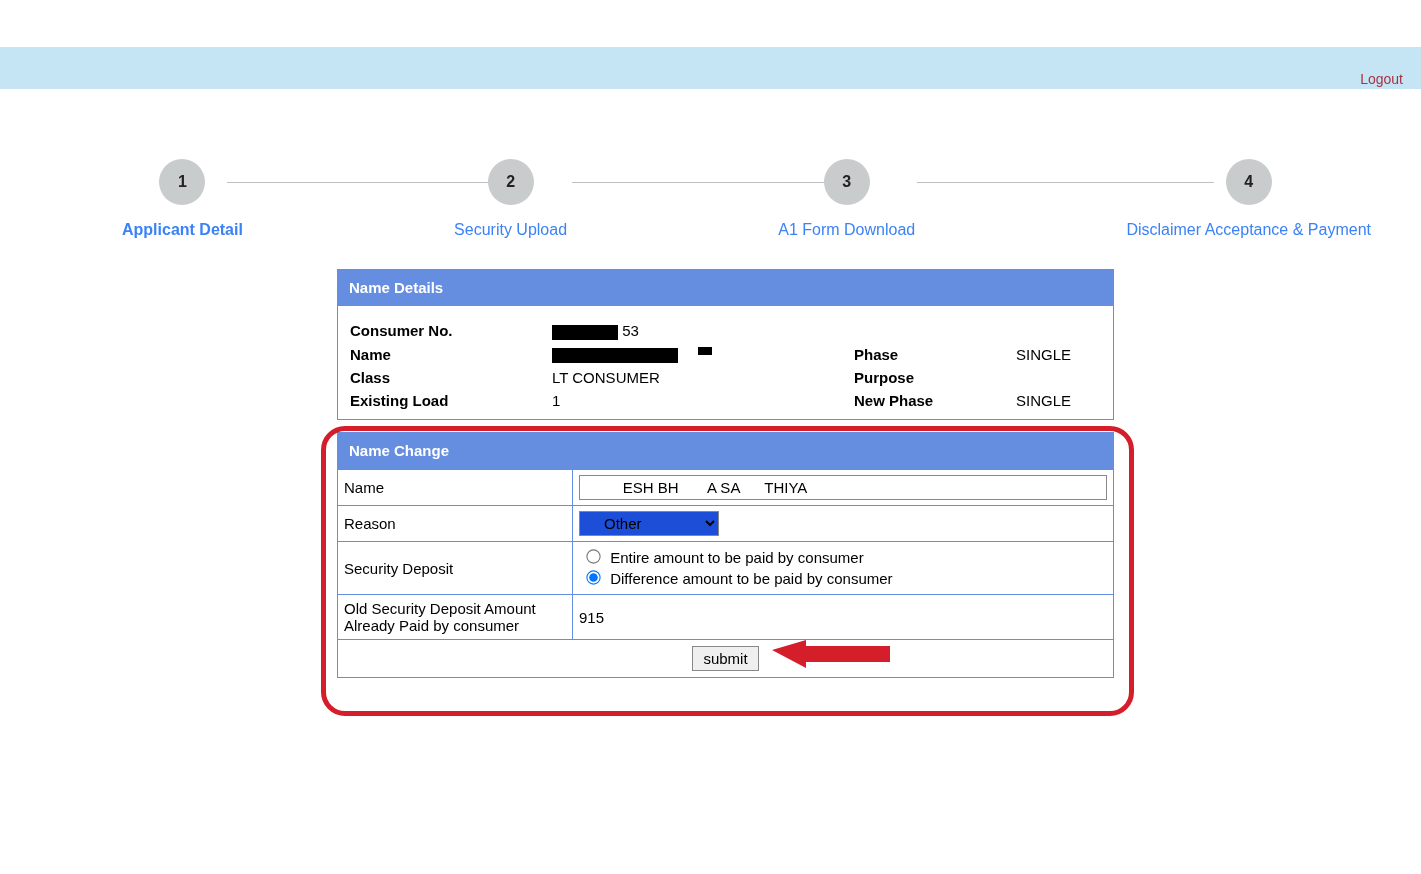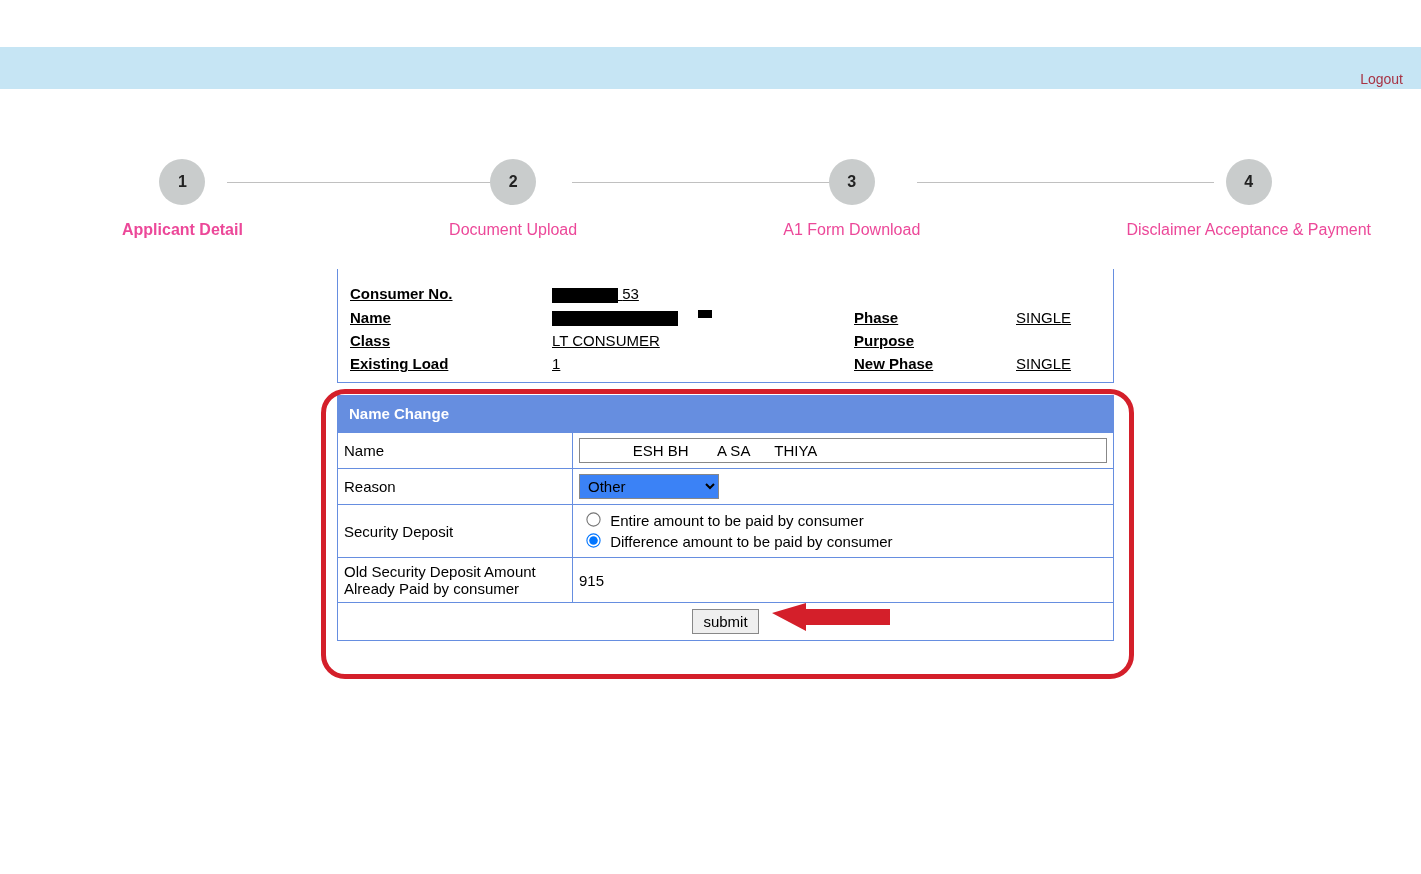--- a/index.html
+++ b/index.html
@@ -6,48 +6,48 @@
     body { font-family: Arial, sans-serif; font-size: 14px; background: #fff; }
     
     .top-bar { background: #c6e5f4; height: 42px; width: 100%; position: relative; margin-top: 47px; }
     .logout-link { position: absolute; right: 18px; top: 24px; color: #a73344; font-size: 14px; text-decoration: none; }
     
     .content-wrapper { margin-left: 22px; background: #fff; padding-bottom: 60px; }
     
     .stepper { display: flex; align-items: flex-start; justify-content: space-between; padding: 70px 50px 30px 100px; position: relative; }
     .step { display: flex; flex-direction: column; align-items: center; position: relative; z-index: 2; }
     .step-circle { width: 46px; height: 46px; border-radius: 50%; background: #c9cccc; display: flex; align-items: center; justify-content: center; font-size: 16px; font-weight: 600; color: #222; }
-    .step-label { margin-top: 16px; font-size: 16px; color: #ec4899; text-align: center; }
+    .step-label { margin-top: 16px; font-size: 16px; color: #3b82f6; text-align: center; }
     .step.active .step-label { font-weight: 700; }
     .step-line { position: absolute; top: 93px; height: 1px; background: #c0c0c0; z-index: 1; }
     .line1 { left: 205px; width: 297px; }
     .line2 { left: 550px; width: 297px; }
     .line3 { left: 895px; width: 297px; }
     
     .panel-container { padding: 0 0 0 315px; max-width: 1092px; }
     
     .panel-header { background: #668ee0; color: #fff; padding: 10px 12px; font-size: 15px; font-weight: 600; }
     
     .details-panel { border: 1px solid #668ee0; border-top: none; background: #fff; padding: 12px 0 6px 0; }
-    .details-table { width: 100%; text-decoration: underline; }
+    .details-table { width: 100%; }
     .details-table td { padding: 2px 10px; font-size: 15px; vertical-align: top; }
     .details-table td.label-cell { font-weight: 700; width: 200px; }
     .details-table td.value-cell { width: 300px; }
     .details-table td.label-cell2 { font-weight: 700; width: 160px; }
     
     .redacted { background: #000; display: inline-block; height: 15px; vertical-align: middle; }
     
     .name-change-container { position: relative; margin-top: 12px; }
     .red-highlight { position: absolute; border: 5px solid #d41f2a; border-radius: 24px; top: -6px; left: -16px; right: -20px; bottom: -38px; pointer-events: none; }
     
     .form-table { width: 100%; border-collapse: collapse; background: #fff; }
     .form-table td { border: 1px solid #668ee0; padding: 5px 6px; font-size: 15px; vertical-align: middle; }
     .form-table td.flabel { width: 235px; background: #fff; }
-    .form-table input[type="text"] { width: 100%; padding: 3px 32px; border: 1px solid #888; font-size: 15px; font-family: inherit; }
-    .form-table select { padding: 2px 4px; font-size: 15px; border: 1px solid #888; background: #3b82f6; min-width: 140px; }
+    .form-table input[type="text"] { width: 100%; padding: 3px 22px; border: 1px solid #888; font-size: 15px; font-family: inherit; }
+    .form-table select { padding: 2px 20px; font-size: 15px; border: 1px solid #888; background: #1d4ed8; min-width: 140px; }
     .radio-row { display: block; padding: 2px 0 2px 8px; font-size: 15px; }
     .radio-row input { margin-right: 6px; transform: scale(1.1); }
     
     .submit-row td { text-align: center; padding: 6px 0; }
     .submit-btn { padding: 3px 10px; font-size: 15px; border: 1px solid #888; background: #efefef; cursor: pointer; }
     
     .red-arrow { position: absolute; top: 0; left: 0; pointer-events: none; }
   </style>
 </head>
 <body>
@@ -60,33 +60,34 @@
   <div class="stepper">
     <div class="step-line line1"></div>
     <div class="step-line line2"></div>
     <div class="step-line line3"></div>
     <div class="step active">
       <div class="step-circle">1</div>
       <div class="step-label">Applicant Detail</div>
     </div>
     <div class="step">
       <div class="step-circle">2</div>
-      <div class="step-label">Document Upload</div>
+      <div class="step-label">Security Upload</div>
     </div>
     <div class="step">
       <div class="step-circle">3</div>
       <div class="step-label">A1 Form Download</div>
     </div>
     <div class="step">
       <div class="step-circle">4</div>
       <div class="step-label">Disclaimer Acceptance &amp; Payment</div>
     </div>
   </div>
 
   <div class="panel-container">
+    <div class="panel-header">Name Details</div>
     <div class="details-panel">
       <table class="details-table">
         <tbody>
             <tr>
           <td class="label-cell">Consumer No.</td>
           <td class="value-cell"><span class="redacted" style="width:66px;"></span> <span>53</span></td>
           <td class="label-cell2"></td>
           <td></td>
         </tr>
         <tr>

